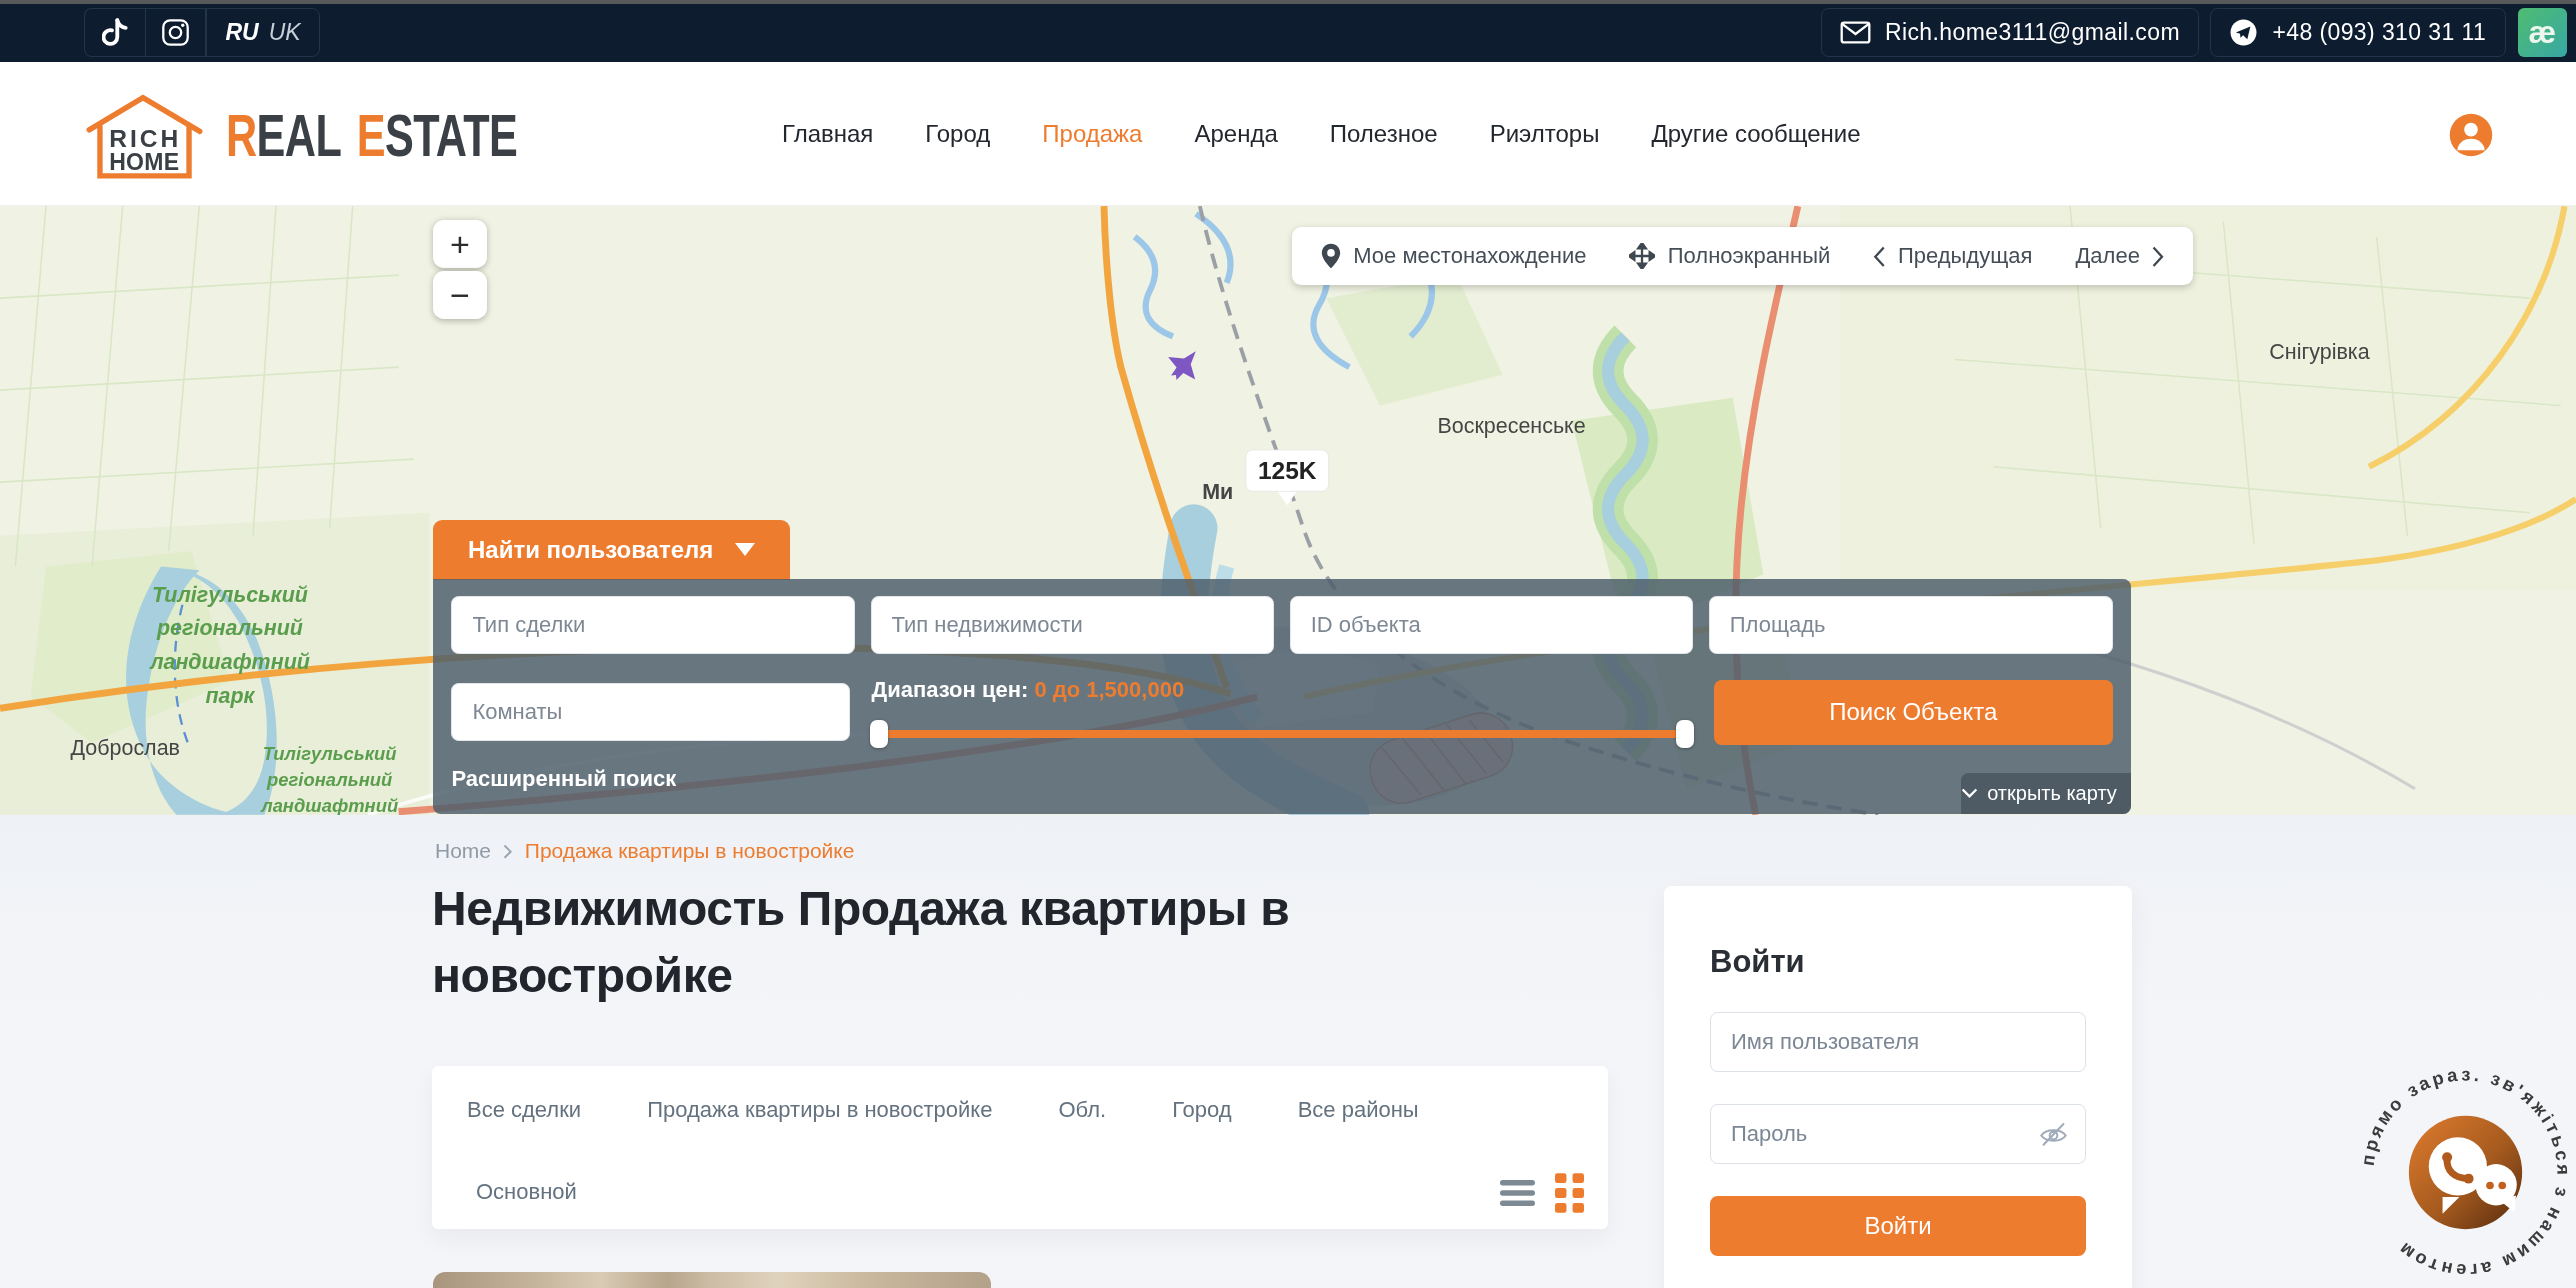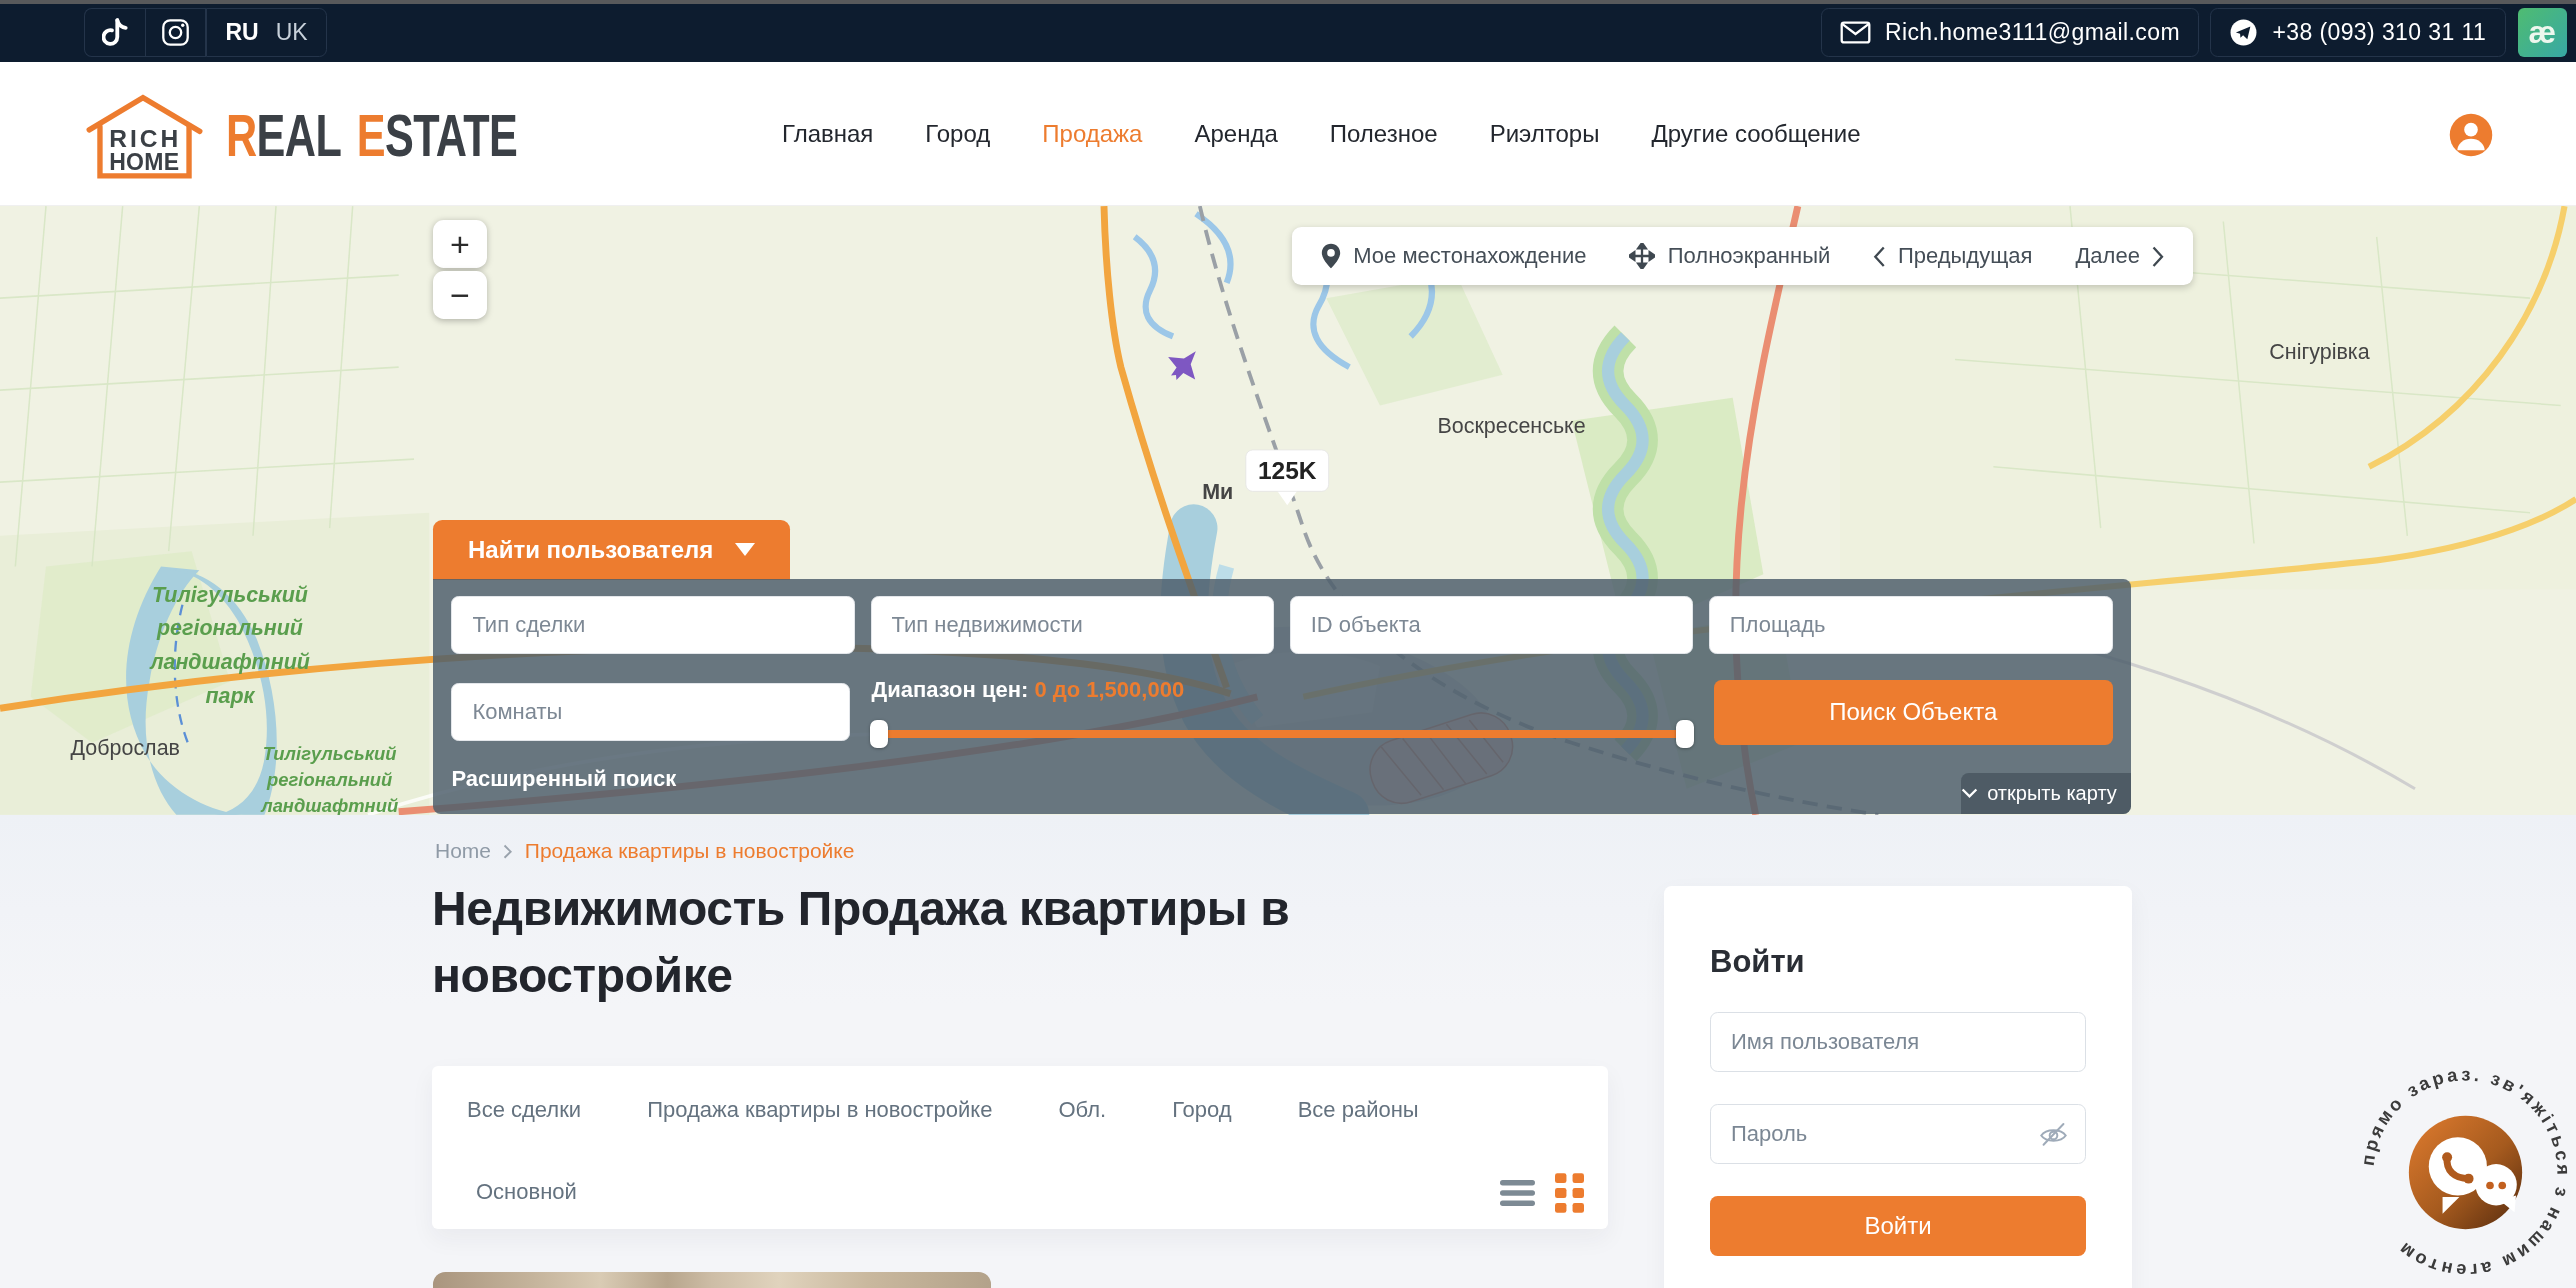--- a/index.html
+++ b/index.html
@@ -6,21 +6,21 @@
   html,body { width:2576px; height:1288px; overflow:hidden; }
   body { font-family:"Liberation Sans", sans-serif; position:relative; background:#fff; }
 
   
   .top-strip { height:3.8px; background:#58595b; }
   .topbar { height:58px; background:#0d1c2f; display:flex; align-items:center; justify-content:space-between; padding:0 9.2px 0 84px; }
   .tb-left, .tb-right { display:flex; align-items:center; gap:0; height:49px; }
   .tb-box { height:49px; border:0.8px solid #24344a; border-radius:7.7px; display:flex; align-items:center; justify-content:center; color:#fff; padding:0 18.4px; }
   .tb-box.sq { width:61px; padding:0; border-right:none; border-radius:7.7px 0 0 7.7px; }
   .tb-box.sq2 { width:61px; padding:0; border-radius:0; }
-  .tb-box.lang { border-radius:0 7.7px 7.7px 0; gap:17px; font-size:23px; }
+  .tb-box.lang { border-radius:0 7.7px 7.7px 0; gap:10px; font-size:23px;font-style:italic; }
   .lang-ru { font-weight:700; color:#ffffff; }
   .lang-uk { color:#c7d0da; }
   .tb-contact { gap:14px; font-size:23px; letter-spacing:0.4px; margin-left:10.7px; }
   .ext-badge { width:49px; height:49px; margin-left:12.3px; border-radius:6.1px; background:linear-gradient(135deg,#4fbc71,#37a8a5); color:#eef7ee; font-size:31px; font-weight:700; display:flex; align-items:center; justify-content:center; }
 
   
   .mainbar { height:144px; background:#fff; display:flex; align-items:center; position:relative; border-bottom:0.8px solid #f0f0f0; }
   .logo { position:absolute; left:83px; top:31px; display:flex; align-items:center; gap:20px; }
   .logo-word { display:flex; font-weight:700; font-size:60px; letter-spacing:-0.8px; color:#3b4046; transform:scaleX(.72); transform-origin:left center; white-space:nowrap; }
   .logo-word .accent { color:#ed7c2f; }
@@ -121,21 +121,21 @@
         <rect x="2" y="2" width="36" height="26" rx="3" stroke="#fff" stroke-width="3"></rect>
         <path d="M3,4 L20,17 L37,4" stroke="#fff" stroke-width="3" fill="none"></path>
       </svg>
       <span>Rich.home3111@gmail.com</span>
     </a>
     <a class="tb-box tb-contact">
       <svg width="29" height="29" viewBox="0 0 38 38">
         <circle cx="19" cy="19" r="17" fill="#fff"></circle>
         <path d="M9,19 L28,11 L24,28 L18.5,22.5 L15,26 L14.5,20.5 Z" fill="#0d1c2f"></path>
       </svg>
-      <span>+38 (093) 310 31 11</span>
+      <span>+48 (093) 310 31 11</span>
     </a>
     <div class="ext-badge">
       <span>æ</span>
     </div>
   </div>
 </header>
 
 <div class="mainbar">
   <a class="logo">
     <svg width="123" height="86" viewBox="0 0 160 112">

